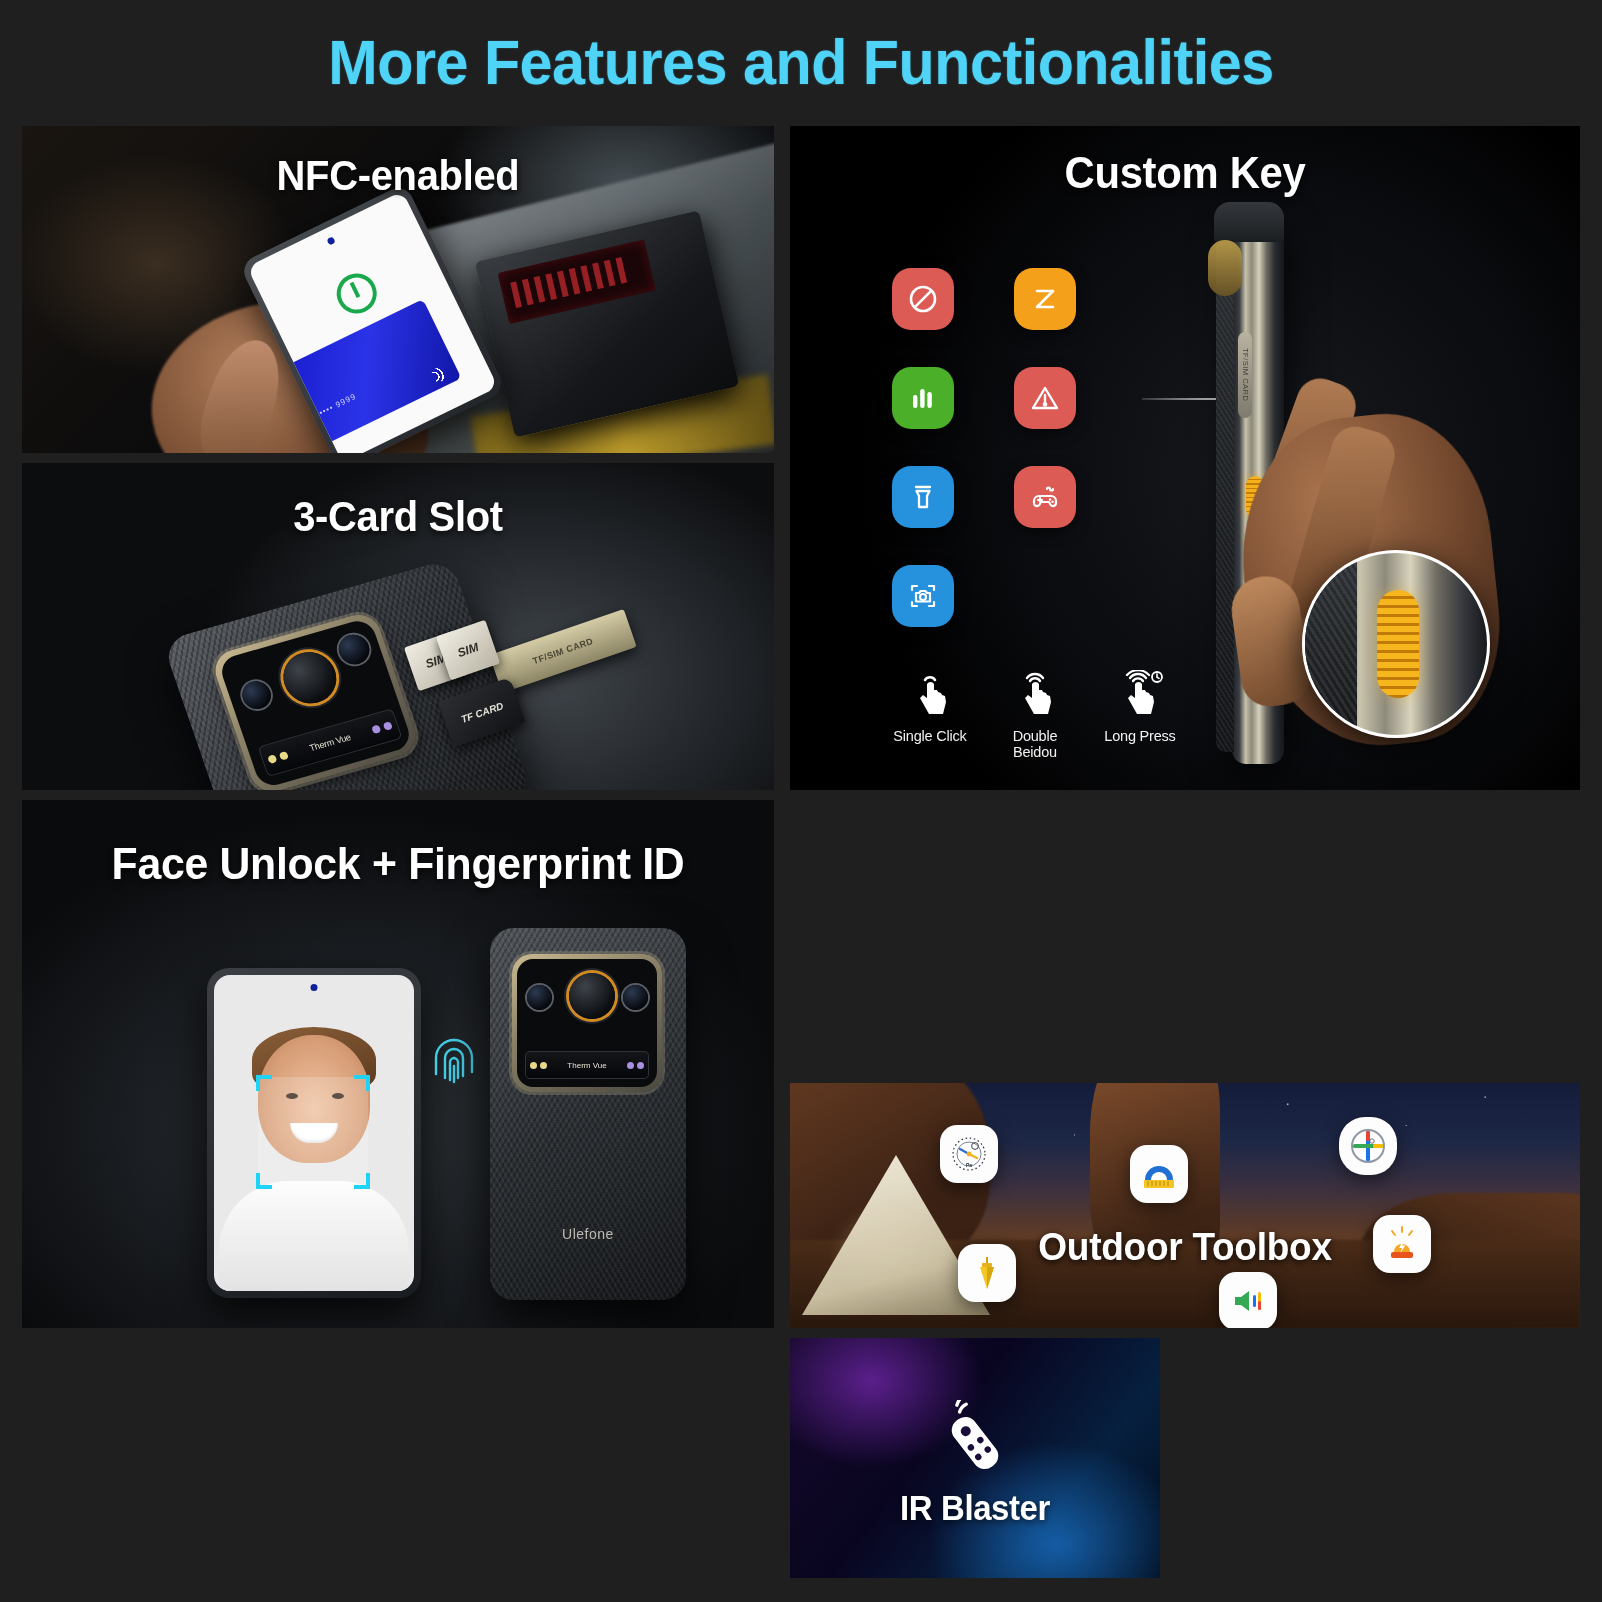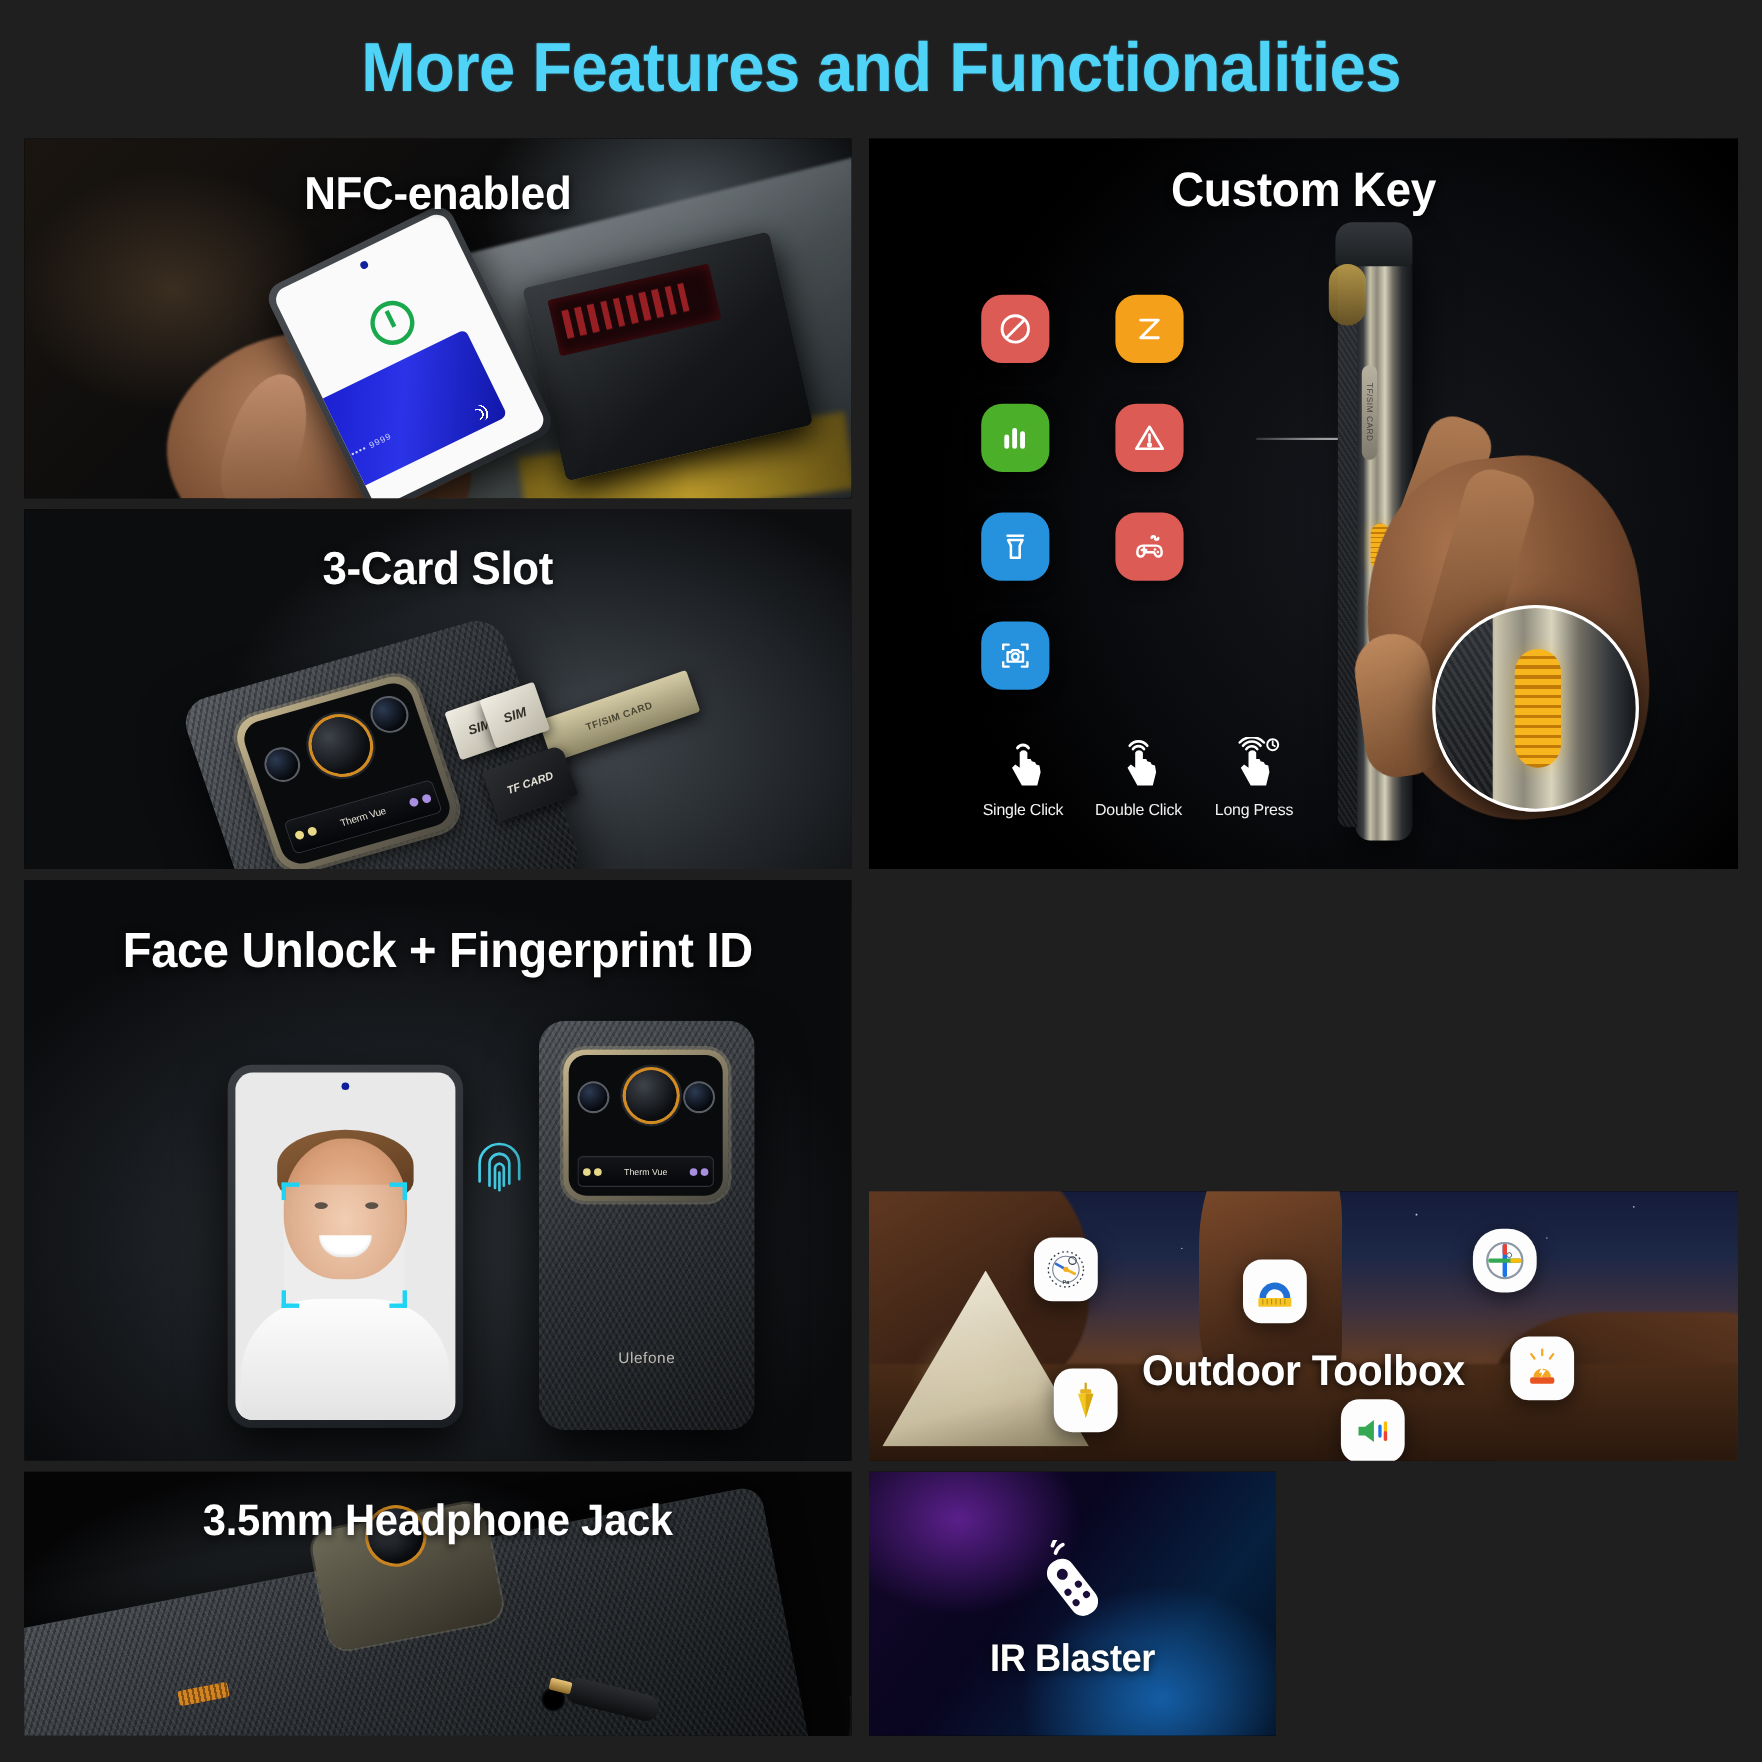--- a/index.html
+++ b/index.html
@@ -639,32 +639,20 @@
             <div class="dot-p" style="width:7px;height:7px;border-radius:50%;background:#a98fe0"></div>
             <div class="dot-p" style="width:7px;height:7px;border-radius:50%;background:#a98fe0"></div>
           </div>
         </div>
       </div>
       <div class="brand">Ulefone</div>
     </div>
     <div class="panel-title" style="top:38px;font-size:45px;">Face Unlock + Fingerprint ID</div>
   </div>
 
-  <div class="panel" id="jack">
-    <div class="bg"></div>
-    <div class="slab"></div>
-    <div class="camblock">
-      <div class="cb-lens"></div>
-    </div>
-    <div class="orange-vent"></div>
-    <div class="jackhole"></div>
-    <div class="plug"></div>
-    <div class="cable"></div>
-    <div class="panel-title" style="top:22px;font-size:40px;">3.5mm Headphone Jack</div>
-  </div>
 
   <div class="panel" id="ckey">
     <div class="bg"></div>
 
     <div class="appicons">
 
       <div class="appicon" style="left:0;top:0;background:#dc5b55">
         <svg width="34" height="34" viewBox="0 0 34 34" fill="none" stroke="#fff" stroke-width="2.6">
           <circle cx="17" cy="17" r="12"></circle>
             <line x1="8.6" y1="25.4" x2="25.4" y2="8.6"></line>
@@ -724,21 +712,21 @@
           <path d="M23 14v14l-4-3-3 3 9 16h14l3-12-1-6-3-1-1-2-3-1-1-2h-3V14a4 4 0 0 0-7 0z" fill="#fff"></path>
         </svg>
         <div class="glabel">Single Click</div>
       </div>
       <div class="gesture">
         <svg width="52" height="50" viewBox="0 0 52 50" fill="none">
           <path d="M21 11a6 6 0 0 1 10 0" stroke="#fff" stroke-width="2.4" stroke-linecap="round"></path>
           <path d="M18 8a10 10 0 0 1 16 0" stroke="#fff" stroke-width="2.4" stroke-linecap="round"></path>
           <path d="M23 14v14l-4-3-3 3 9 16h14l3-12-1-6-3-1-1-2-3-1-1-2h-3V14a4 4 0 0 0-7 0z" fill="#fff"></path>
         </svg>
-        <div class="glabel">Double Click</div>
+        <div class="glabel">Double Beidou</div>
       </div>
       <div class="gesture">
         <svg width="56" height="50" viewBox="0 0 56 50" fill="none">
           <path d="M21 11a6 6 0 0 1 10 0" stroke="#fff" stroke-width="2.3" stroke-linecap="round"></path>
           <path d="M18 8a10 10 0 0 1 16 0" stroke="#fff" stroke-width="2.3" stroke-linecap="round"></path>
           <path d="M15 5a15 15 0 0 1 22 0" stroke="#fff" stroke-width="2.3" stroke-linecap="round"></path>
           <circle cx="45" cy="7" r="5" stroke="#fff" stroke-width="1.8"></circle>
           <path d="M45 4v3.2l2 1.2" stroke="#fff" stroke-width="1.6" stroke-linecap="round"></path>
           <path d="M23 14v14l-4-3-3 3 9 16h14l3-12-1-6-3-1-1-2-3-1-1-2h-3V14a4 4 0 0 0-7 0z" fill="#fff"></path>
         </svg>

